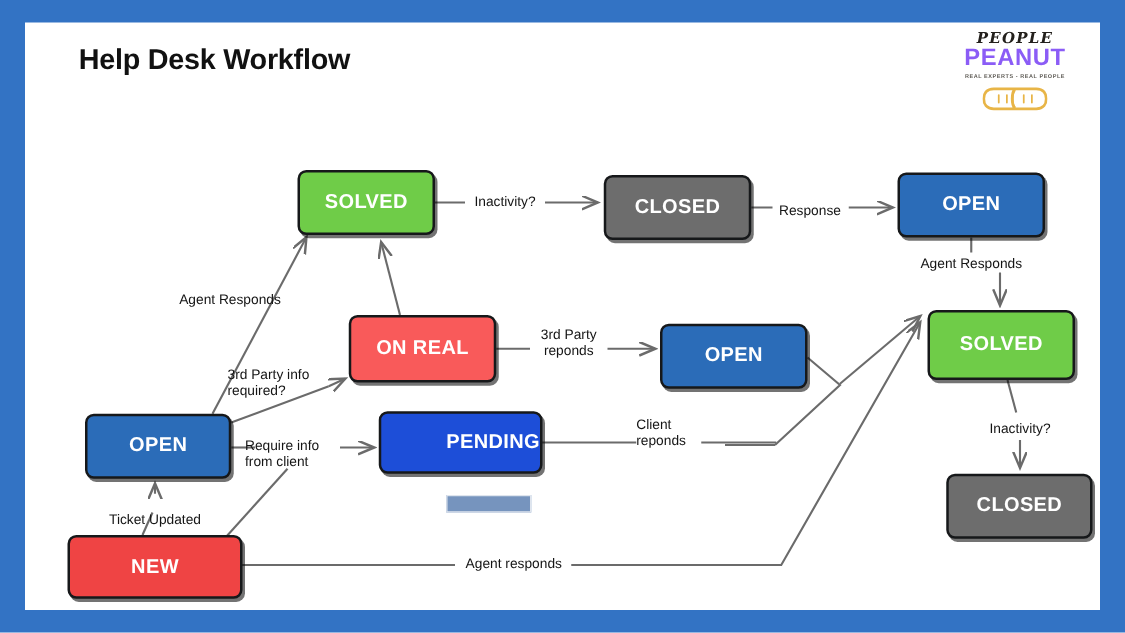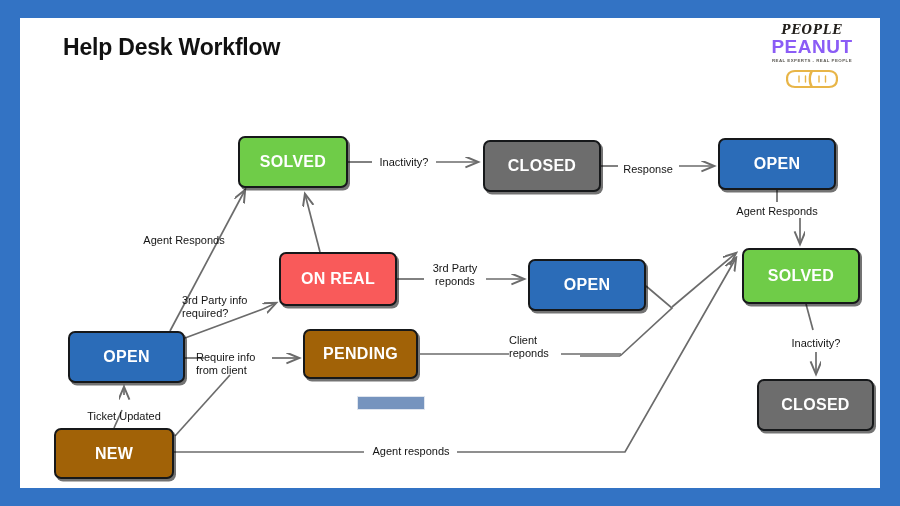--- a/index.html
+++ b/index.html
@@ -213,29 +213,29 @@
     </div>
 
     <div class="node big" style="left:722px;top:230px;width:118px;height:56px;background:#6fcc48;">
       <span>SOLVED</span>
     </div>
 
     <div class="node big" style="left:48px;top:313px;width:117px;height:52px;background:#2b6cb8;">
       <span>OPEN</span>
     </div>
 
-    <div class="node big" style="left:283px;top:311px;width:115px;height:50px;background:#a16207;">
+    <div class="node big" style="left:283px;top:311px;width:131px;height:50px;background:#1d4ed8;justify-content:flex-end;">
       <span>PENDING</span>
     </div>
 
     <div class="node big" style="left:737px;top:361px;width:117px;height:52px;background:#6d6d6d;">
       <span>CLOSED</span>
     </div>
 
-    <div class="node big" style="left:34px;top:410px;width:120px;height:51px;background:#a16207;">
+    <div class="node big" style="left:34px;top:410px;width:140px;height:51px;background:#ef4444;">
       <span>NEW</span>
     </div>
 
     <div id="artifact" style="left:337px;top:378px;width:68px;height:14px;"></div>
 
     <div class="elabel" style="left:352px;top:138px;width:64px;">Inactivity?</div>
 
     <div class="elabel" style="left:596px;top:145px;width:64px;">Response</div>
 
     <div class="elabel" style="left:707px;top:187px;width:100px;">Agent Responds</div>

